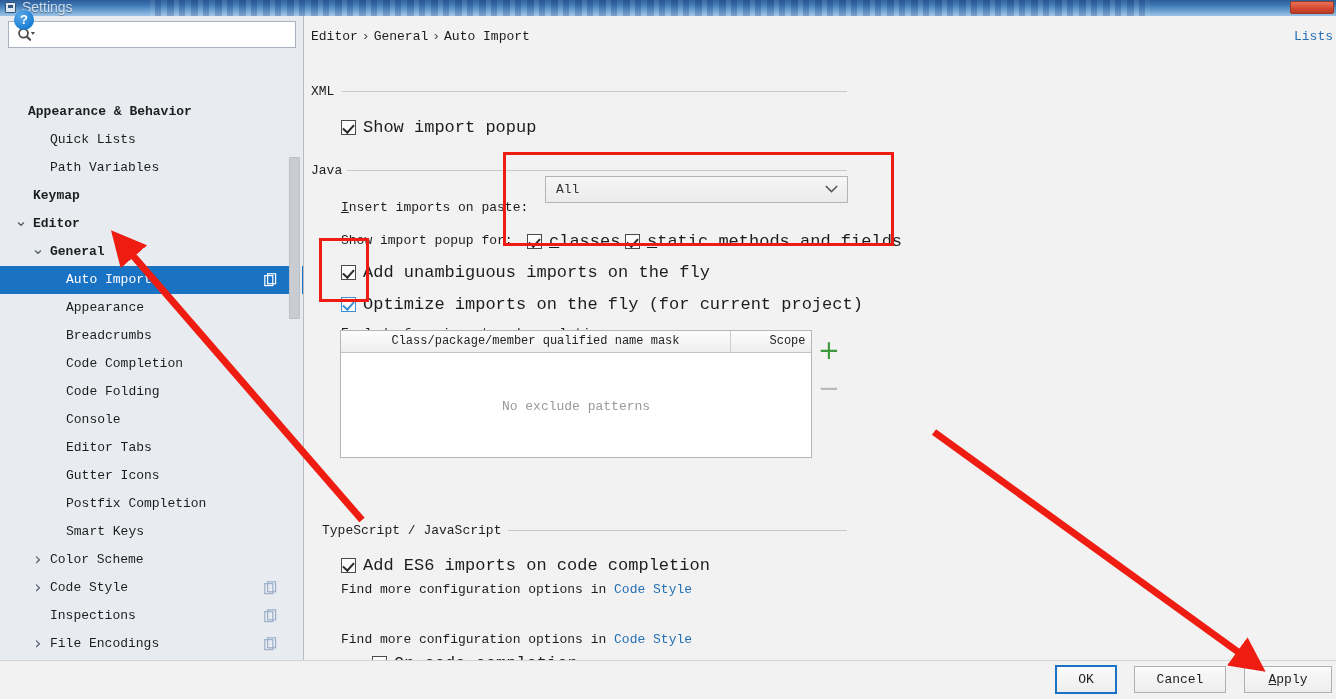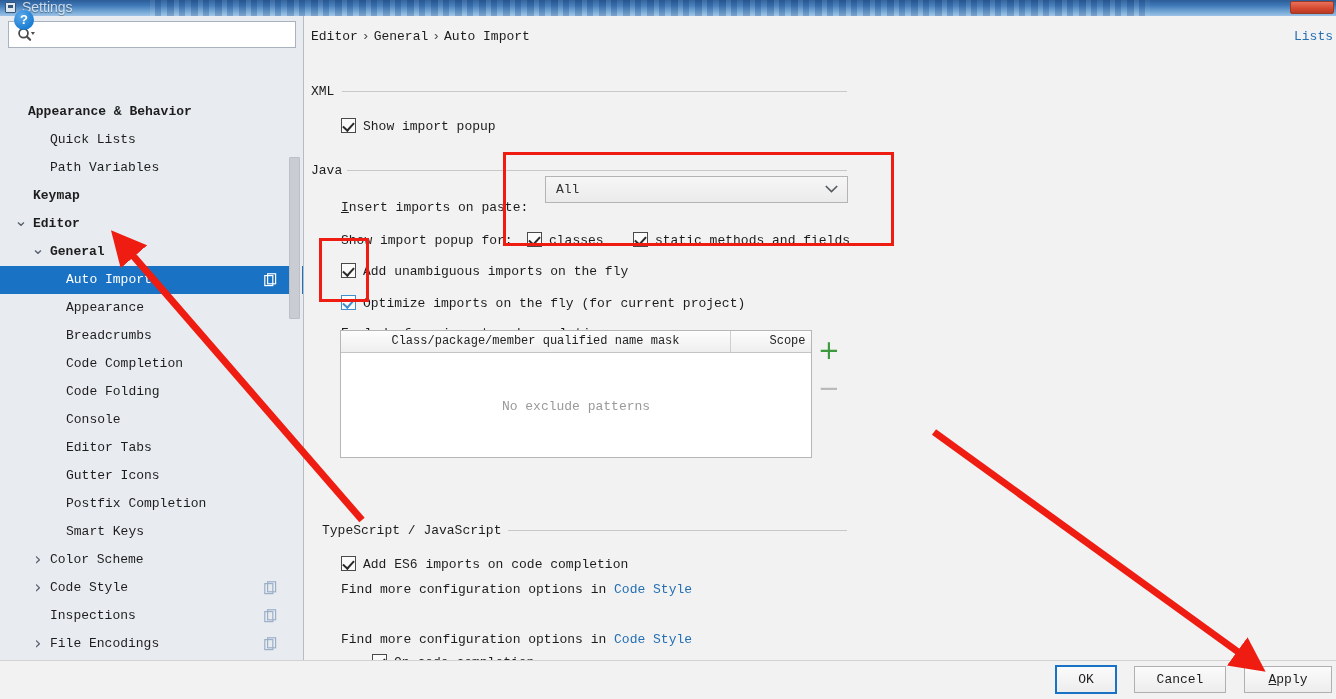--- a/index.html
+++ b/index.html
@@ -130,21 +130,21 @@
 
   .sect {
     position: absolute;
     font-size: 13px; color: #1d1d1d;
     white-space: nowrap;
   }
   .sect-line {
     position: absolute; height: 1px; background: #c8c8c8;
   }
 
-  .chk-row { position: absolute; white-space: nowrap; font-size: 13px; }
+  .chk-row { position: absolute; white-space: nowrap; font-size: 17px; }
   .cbox {
     display: inline-block; vertical-align: -3px;
     width: 15px; height: 15px;
     border: 1px solid #4a4a4a; background: #fbfbfb;
     position: relative; margin-right: 7px;
   }
   .cbox.blue { border-color: #3f8fd0; }
   .cbox::after {
     content: ""; position: absolute; left: 3px; top: 1px;
     width: 5px; height: 9px;
@@ -385,21 +385,21 @@
         <polyline points="0.8,1 6.5,6.6 12.2,1" fill="none" stroke="#55595e" stroke-width="1.6"></polyline>
       </svg>
     </div>
 
     <div class="lbl-static" style="left:36px; top:217px;">Show import popup for:</div>
 
     <div class="chk-row" style="left:222px; top:216px;">
       <span class="cbox"></span><span class="chk-lbl"><span class="mn">c</span><span>lasses</span></span>
     </div>
 
-    <div class="chk-row" style="left:328px; top:216px;">
+    <div class="chk-row" style="left:320px; top:216px;">
       <span class="cbox"></span><span class="chk-lbl"><span class="mn">s</span><span>tatic methods and fields</span></span>
     </div>
 
     <div class="chk-row" style="left:36px; top:247px;">
       <span class="cbox"></span><span class="chk-lbl">Add unambiguous imports on the fly</span>
     </div>
 
     <div class="chk-row" style="left:36px; top:279px;">
       <span class="cbox blue"></span><span class="chk-lbl">Optimize imports on the fly (for current project)</span>
     </div>

